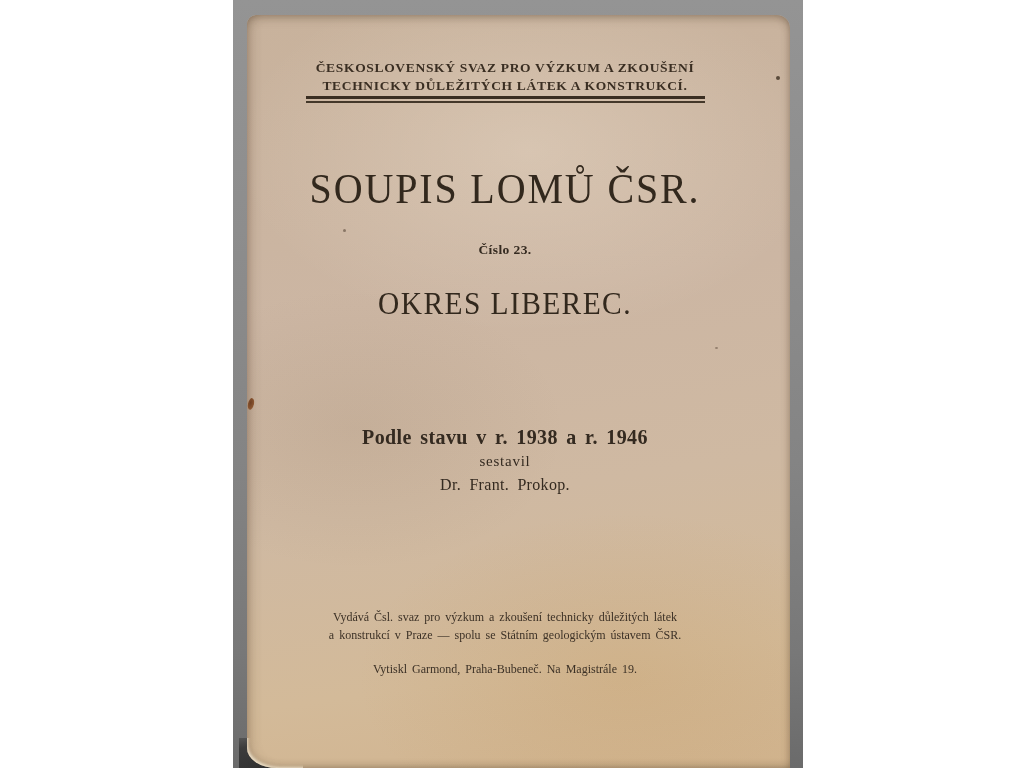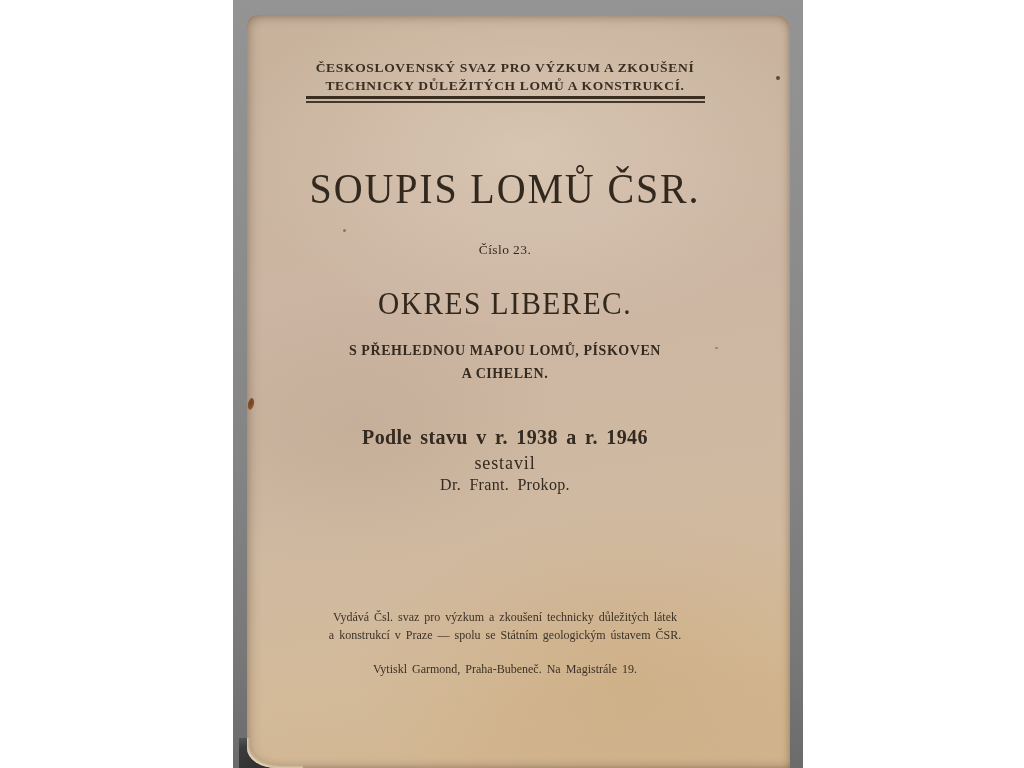--- a/index.html
+++ b/index.html
@@ -61,59 +61,55 @@
 
   .pub-header{top:44px;font-size:13.5px;font-weight:bold;letter-spacing:0.05em;line-height:18px;
     color:#3a2e22;}
   .rule{top:81px;}
   .rule .rule-inner{
     width:399px;margin:0 auto;height:2px;
     border-top:3px solid #3a2e22;border-bottom:2px solid #44382a;
   }
   .main-title{top:151px;font-size:43px;letter-spacing:2px;line-height:46px;
     transform:scaleX(0.93);transform-origin:50% 50%;color:#32281d;font-weight:500;}
-  .issue{top:227px;font-size:13.5px;font-weight:normal;letter-spacing:0.03em;}
+  .issue{top:227px;font-size:13.5px;font-weight:bold;letter-spacing:0.03em;}
   .district{top:272px;font-size:31px;letter-spacing:1.5px;line-height:34px;
     transform:scaleX(0.95);transform-origin:50% 50%;color:#32281d;}
   .district-note{top:324px;font-size:14px;font-weight:bold;letter-spacing:0.04em;line-height:23px;}
   .status-line{top:411px;font-size:20px;font-weight:bold;word-spacing:3px;letter-spacing:0.02em;}
-  .compiled{top:438px;font-size:18px;letter-spacing:0.05em;}
+  .compiled{top:438px;font-size:15px;letter-spacing:0.05em;}
   .author{top:461px;font-size:16px;word-spacing:4px;letter-spacing:0.02em;text-align:center;}
   .place-year{top:559px;font-size:15px;font-weight:bold;letter-spacing:0.06em;}
   .imprint{top:593px;font-size:12px;line-height:18px;word-spacing:2px;color:#3c3126;}
   .printer{top:647px;font-size:12px;word-spacing:2px;color:#3c3126;}
 </style>
 </head>
 <body>
 
 <div class="page">
   <div class="photo">
     <div class="under-shadow"></div>
     <div class="cover">
 
       <div class="content">
         <div class="line pub-header">
           <div>ČESKOSLOVENSKÝ SVAZ PRO VÝZKUM A ZKOUŠENÍ</div>
-          <div>TECHNICKY DŮLEŽITÝCH LOMŮ A KONSTRUKCÍ.</div>
+          <div>TECHNICKY DŮLEŽITÝCH LÁTEK A KONSTRUKCÍ.</div>
         </div>
 
         <div class="line rule">
           <div class="rule-inner"></div>
         </div>
 
         <div class="line main-title">SOUPIS LOMŮ ČSR.</div>
 
         <div class="line issue">Číslo 23.</div>
 
         <div class="line district">OKRES LIBEREC.</div>
 
-        <div class="line district-note">
-          <div>S PŘEHLEDNOU MAPOU LOMŮ, PÍSKOVEN</div>
-          <div>A CIHELEN.</div>
-        </div>
 
         <div class="line status-line">Podle stavu v r. 1938 a r. 1946</div>
         <div class="line compiled">sestavil</div>
         <div class="line author">Dr. Frant. Prokop.</div>
 
 
         <div class="line imprint">
           <div>Vydává Čsl. svaz pro výzkum a zkoušení technicky důležitých látek</div>
           <div>a konstrukcí v Praze — spolu se Státním geologickým ústavem ČSR.</div>
         </div>

